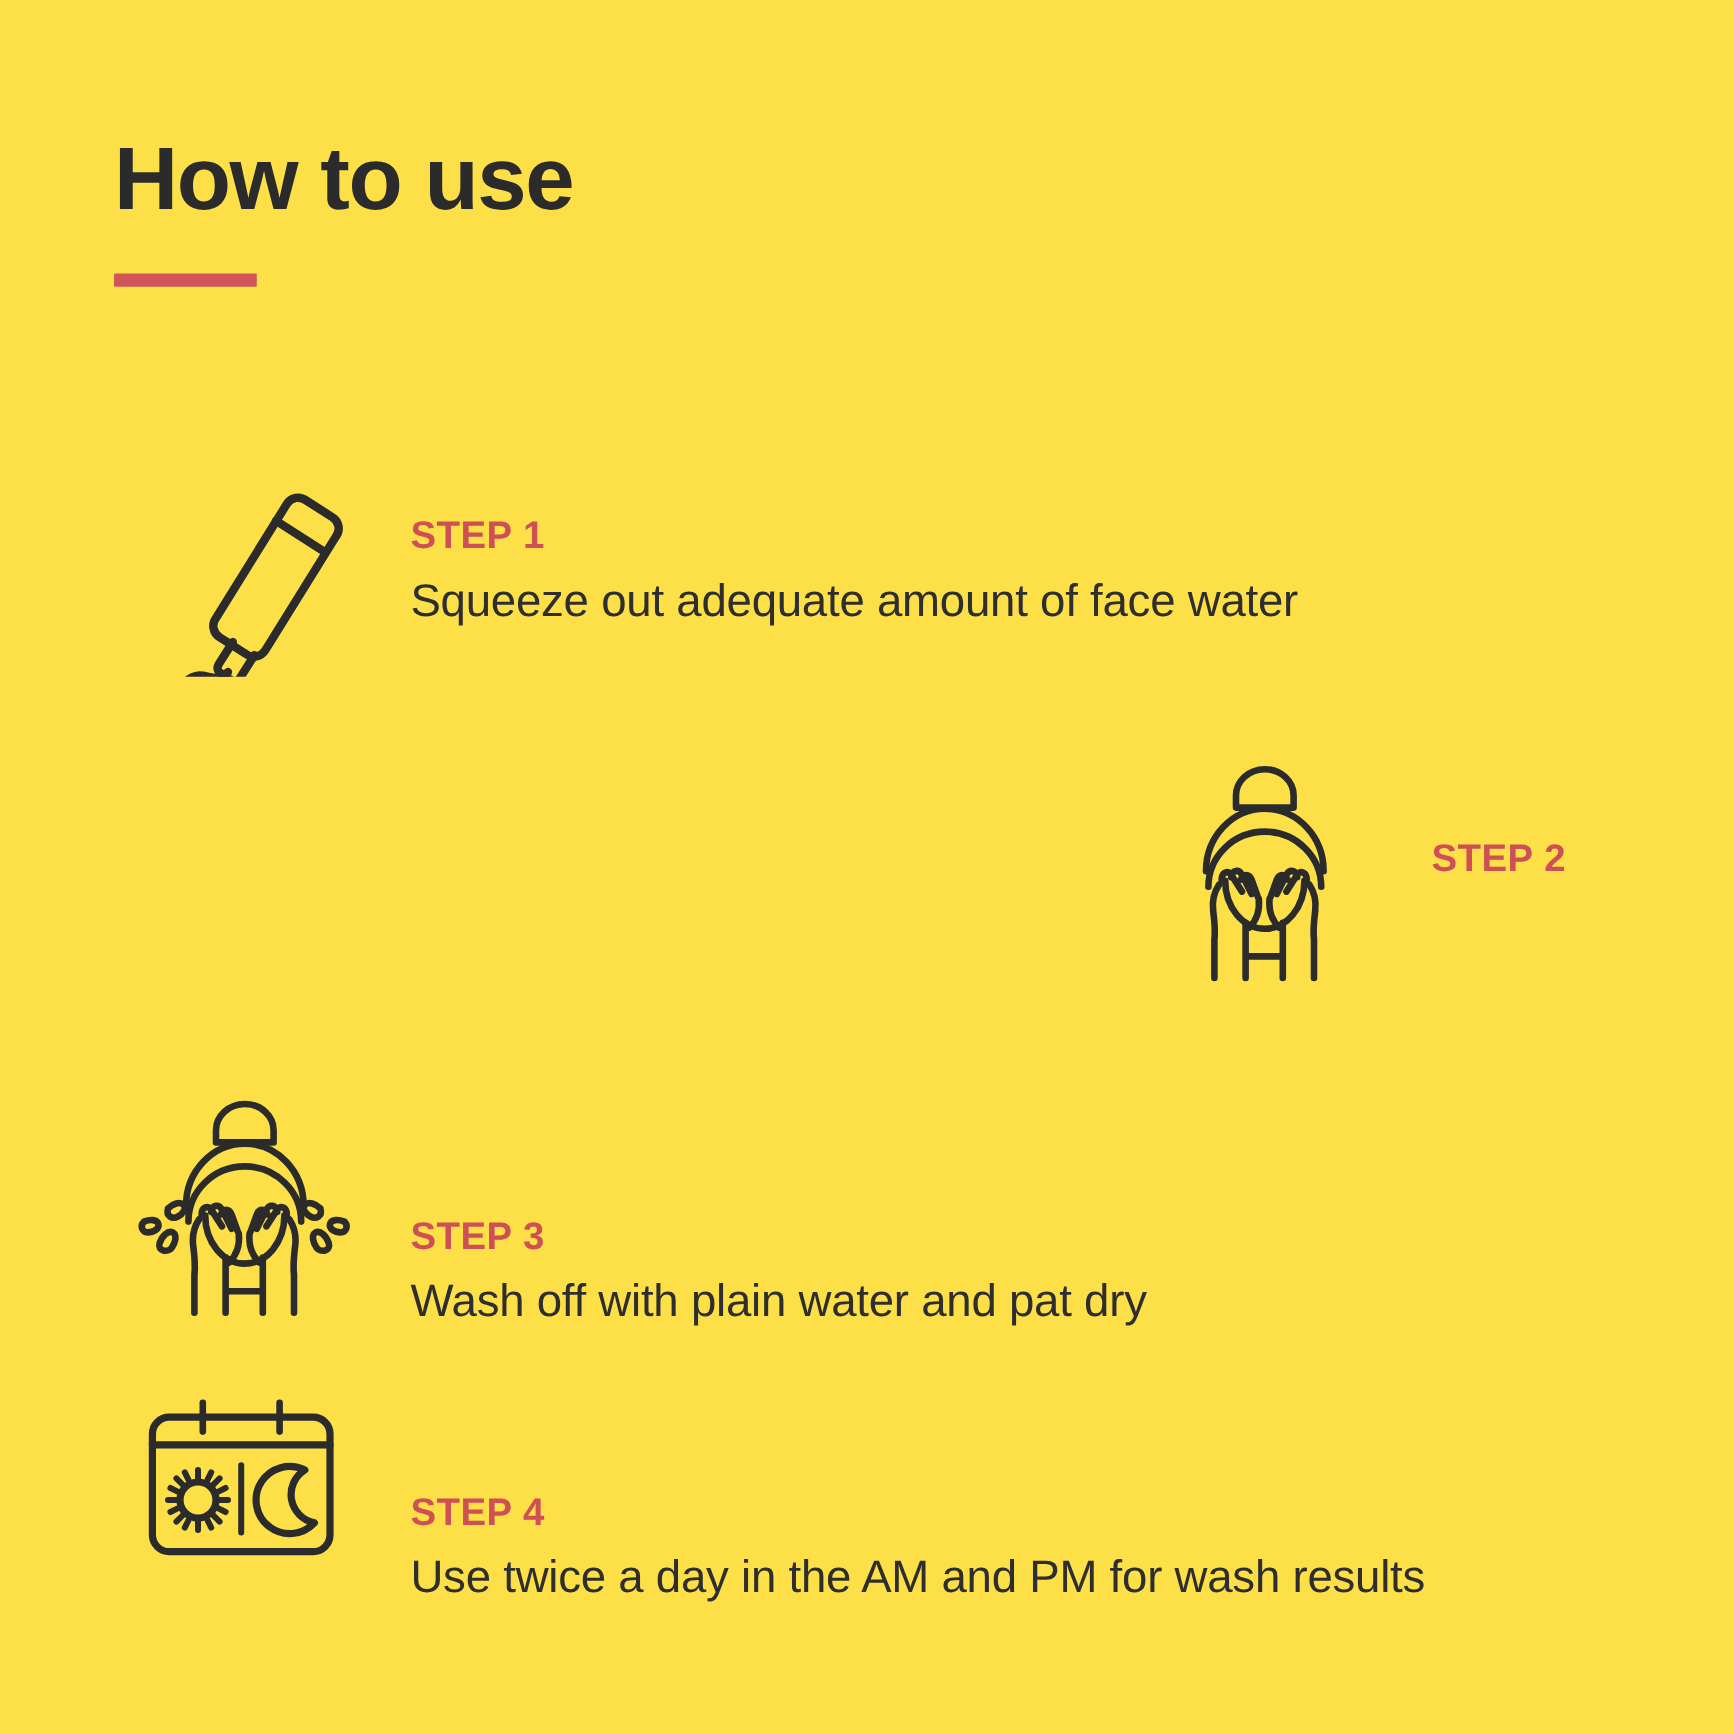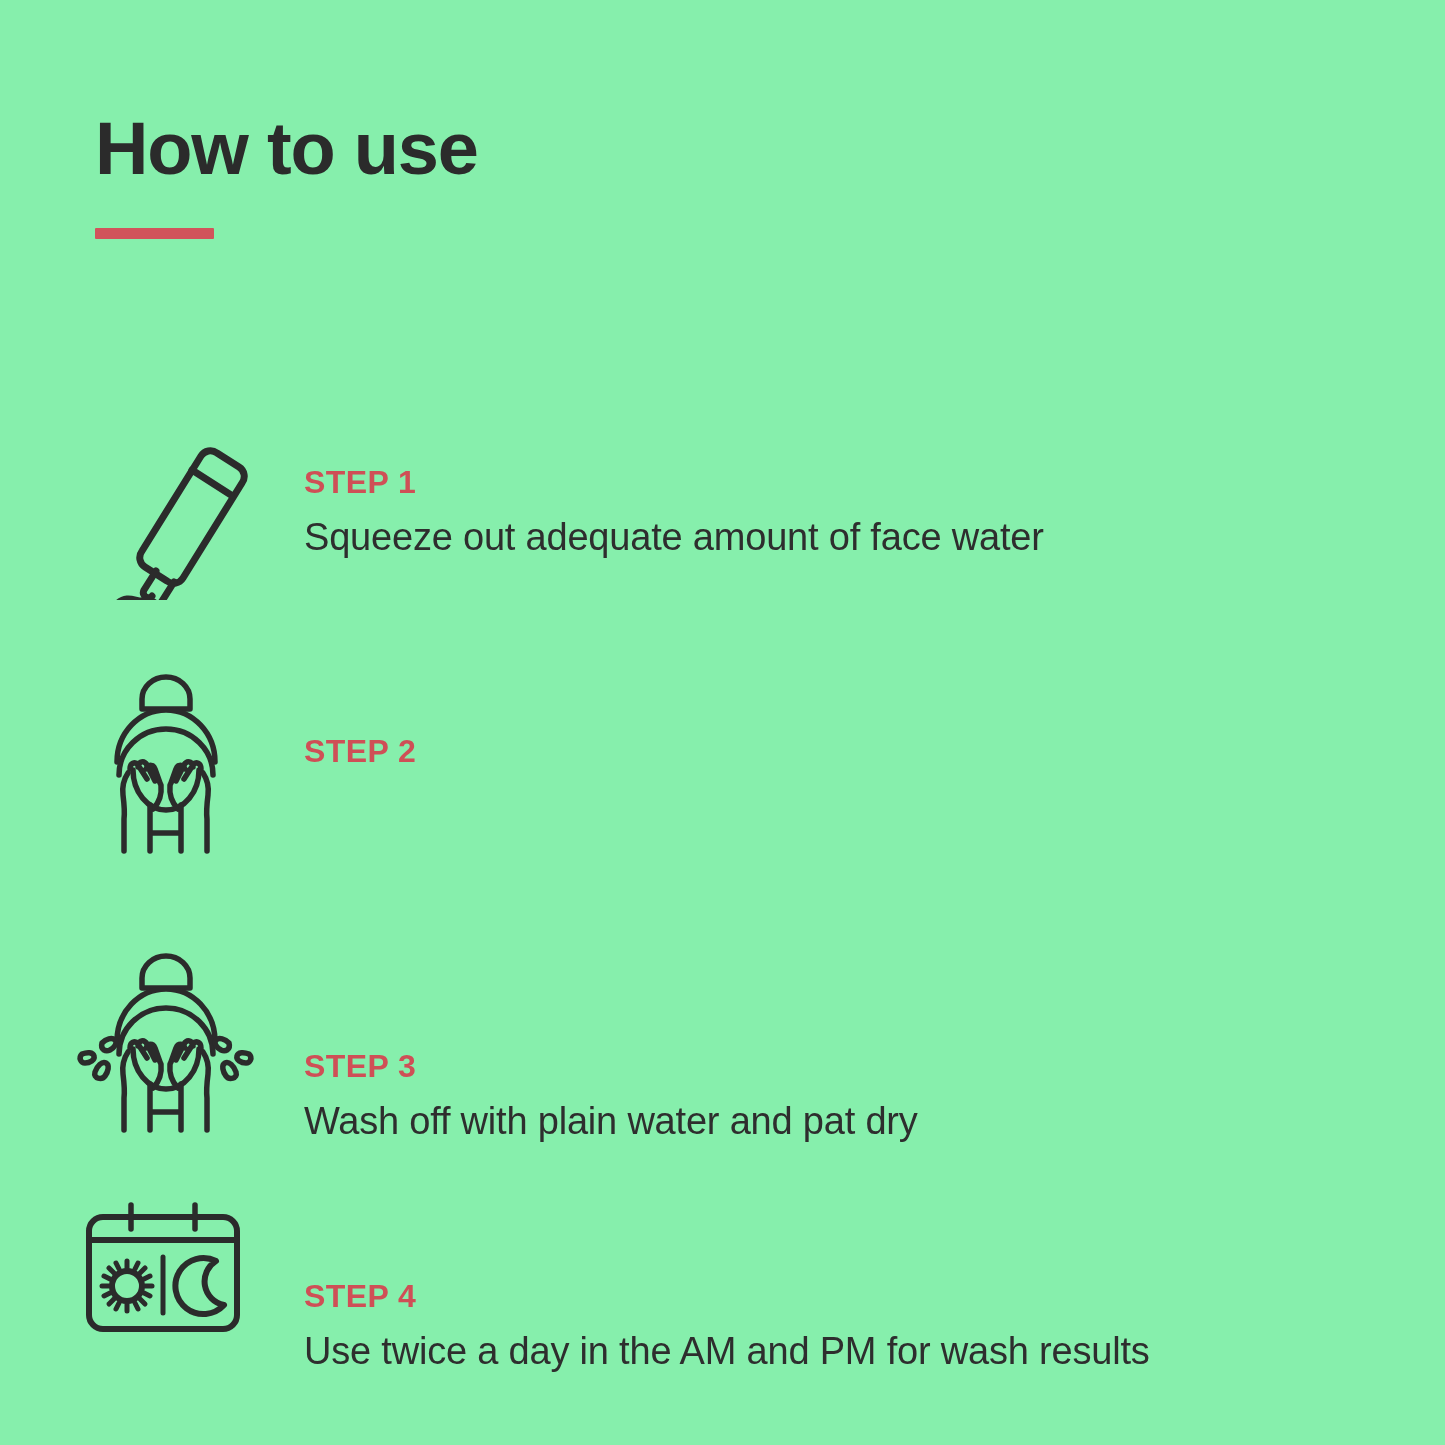--- a/index.html
+++ b/index.html
@@ -13,21 +13,21 @@
     font-family: "Liberation Sans", sans-serif;
     color: #2e2e2e;
     overflow: hidden;
     position: relative;
   }
 
   .page {
     position: relative;
     width: 1445px;
     height: 1445px;
-    background: #86efac;
+    background: #fde047;
   }
 
   
   .heading-block {
     position: absolute;
     left: 95px;
     top: 112px;
   }
   .page-title {
     font-size: 74px;
@@ -43,22 +43,23 @@
     width: 119px;
     height: 11px;
     background: #d1545b;
     border-radius: 1px;
   }
 
   
   .steps {
     position: absolute;
     left: 0;
-    top: 392px;
+    top: 356px;
     width: 1267px;
+    padding-left: 38px;
   }
   .step-row {
     position: relative;
     display: flex;
     align-items: center;
     height: 232px;
   }
   .step-icon {
     width: 300px;
     min-width: 300px;
@@ -88,21 +89,21 @@
     font-size: 38px;
     font-weight: 400;
     line-height: 1.15;
     letter-spacing: -0.2px;
     margin: 0;
     white-space: nowrap;
   }
 
   
   .step-row.r1 { height: 240px; }
-  .step-row.r2 { height: 256px; }
+  .step-row.r2 { height: 256px; justify-content: flex-end; }
   .step-row.r3 { height: 256px; align-items: flex-end; }
   .step-row.r4 { height: 230px; align-items: flex-end; }
 </style>
 </head>
 <body>
 
 <div class="page">
 
   <div class="heading-block">
     <h1 class="page-title">How to use</h1>

